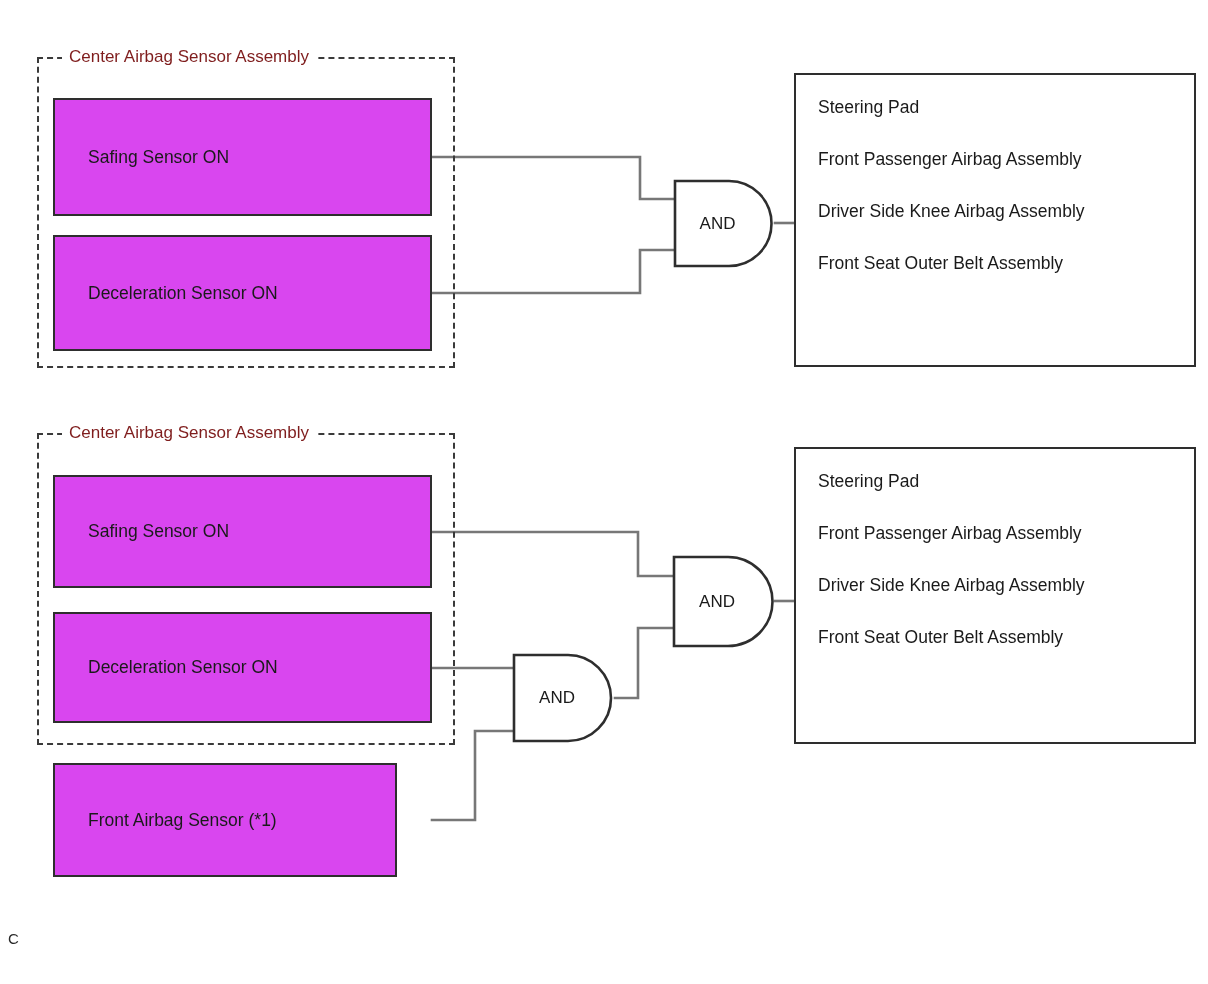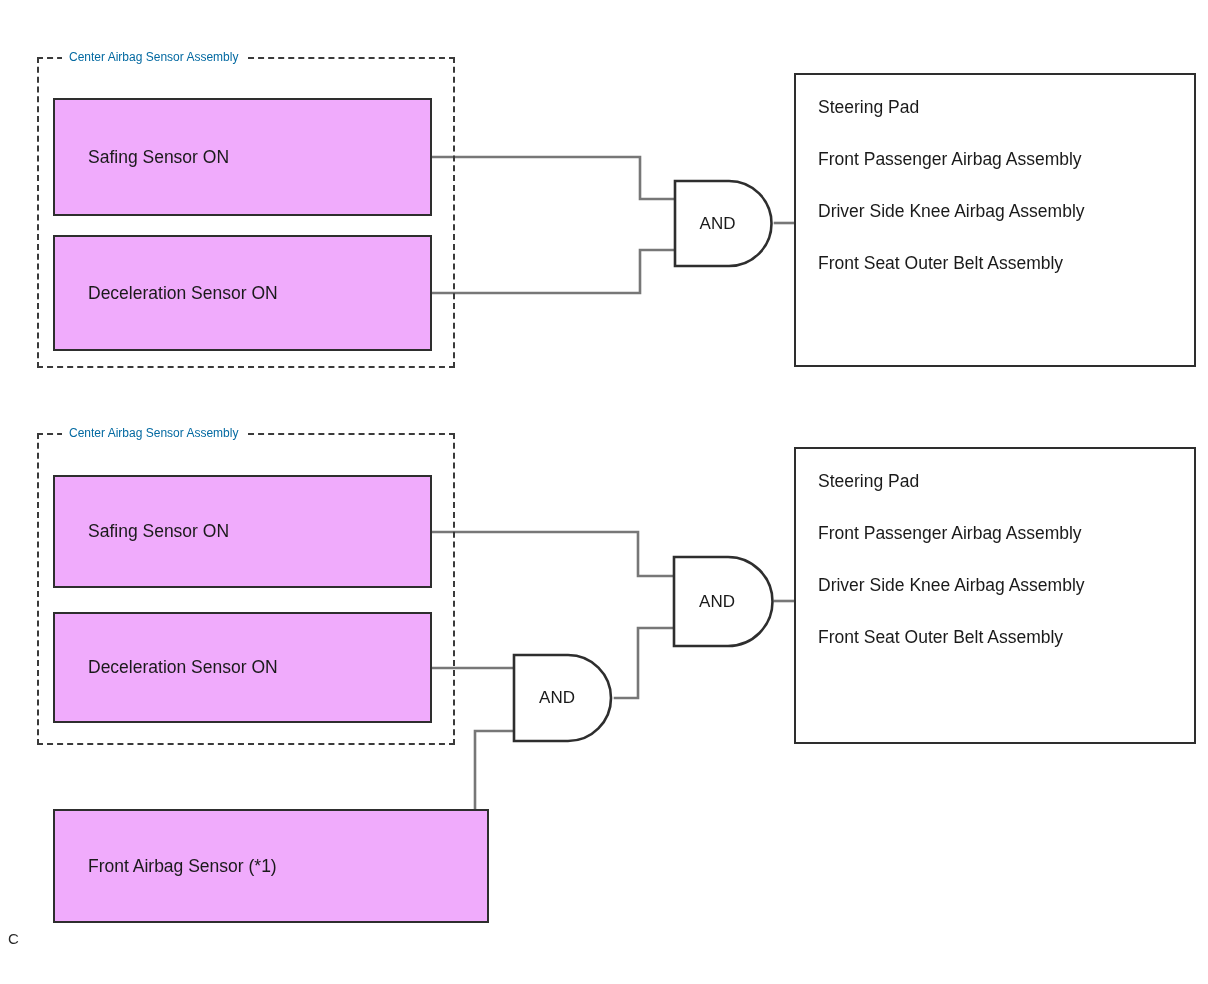--- a/index.html
+++ b/index.html
@@ -28,30 +28,30 @@
   .assembly-box {
     position: absolute;
     border: 2px dashed #3a3a3a;
     background: transparent;
     box-sizing: border-box;
   }
   .assembly-label {
     position: absolute;
     background: #ffffff;
     padding: 0 7px;
-    font-size: 12px;
-    color: #0369a1;
+    font-size: 17px;
+    color: #7f1d1d;
     white-space: nowrap;
     line-height: 20px;
   }
   
   .node-box {
     position: absolute;
     border: 2.5px solid #2e2e2e;
-    background: #f0abfc;
+    background: #d946ef;
     box-sizing: border-box;
     display: flex;
     align-items: center;
   }
   .node-box .node-label {
     font-size: 17.5px;
     color: #1a1a1a;
     padding-left: 33px;
     white-space: nowrap;
   }
@@ -154,21 +154,21 @@
   <div class="assembly-label" style="left:62px; top:423px;">Center Airbag Sensor Assembly</div>
 
   <div class="node-box" style="left:53px; top:475px; width:379px; height:113px;">
     <span class="node-label">Safing Sensor ON</span>
   </div>
 
   <div class="node-box" style="left:53px; top:612px; width:379px; height:111px;">
     <span class="node-label">Deceleration Sensor ON</span>
   </div>
 
-  <div class="node-box" style="left:53px; top:763px; width:436px; height:114px;margin-top:46px;">
+  <div class="node-box" style="left:53px; top:763px; width:344px; height:114px;">
     <span class="node-label">Front Airbag Sensor (*1)</span>
   </div>
 
   <div class="gate" style="left:512px; top:653px; width:104px; height:90px;">
     <svg width="104" height="90" viewBox="0 0 104 90">
       <path d="M 2 2 L 56 2 A 43 43 0 0 1 56 88 L 2 88 Z" fill="#ffffff" stroke="#2e2e2e" stroke-width="2.6" stroke-linejoin="miter"></path>
     </svg>
     <div class="gate-label">AND</div>
   </div>
 

